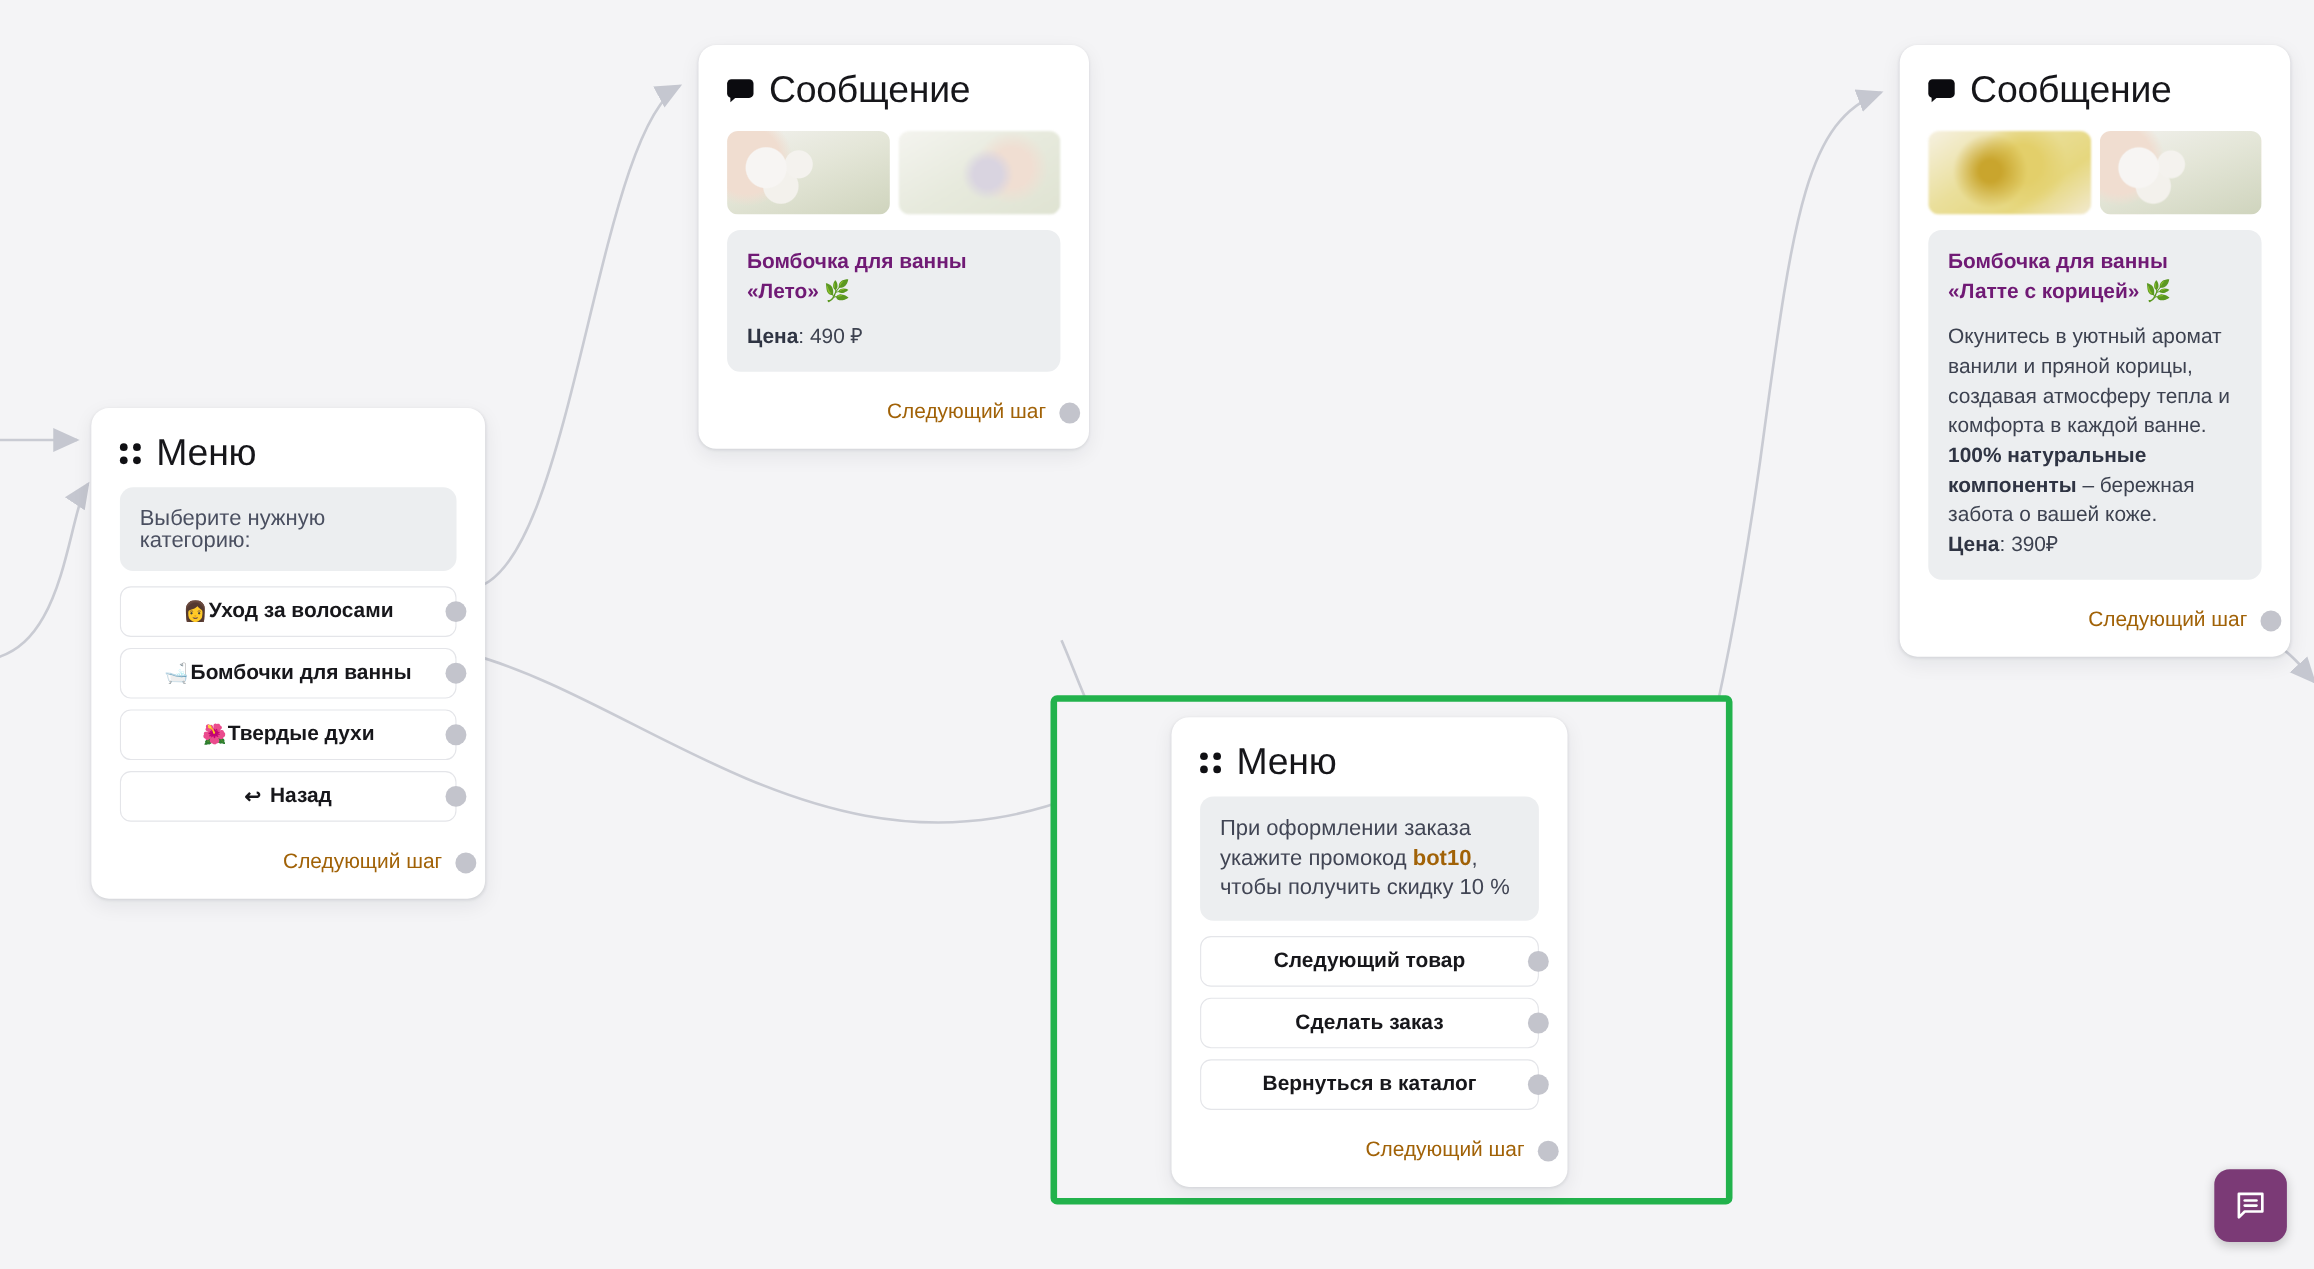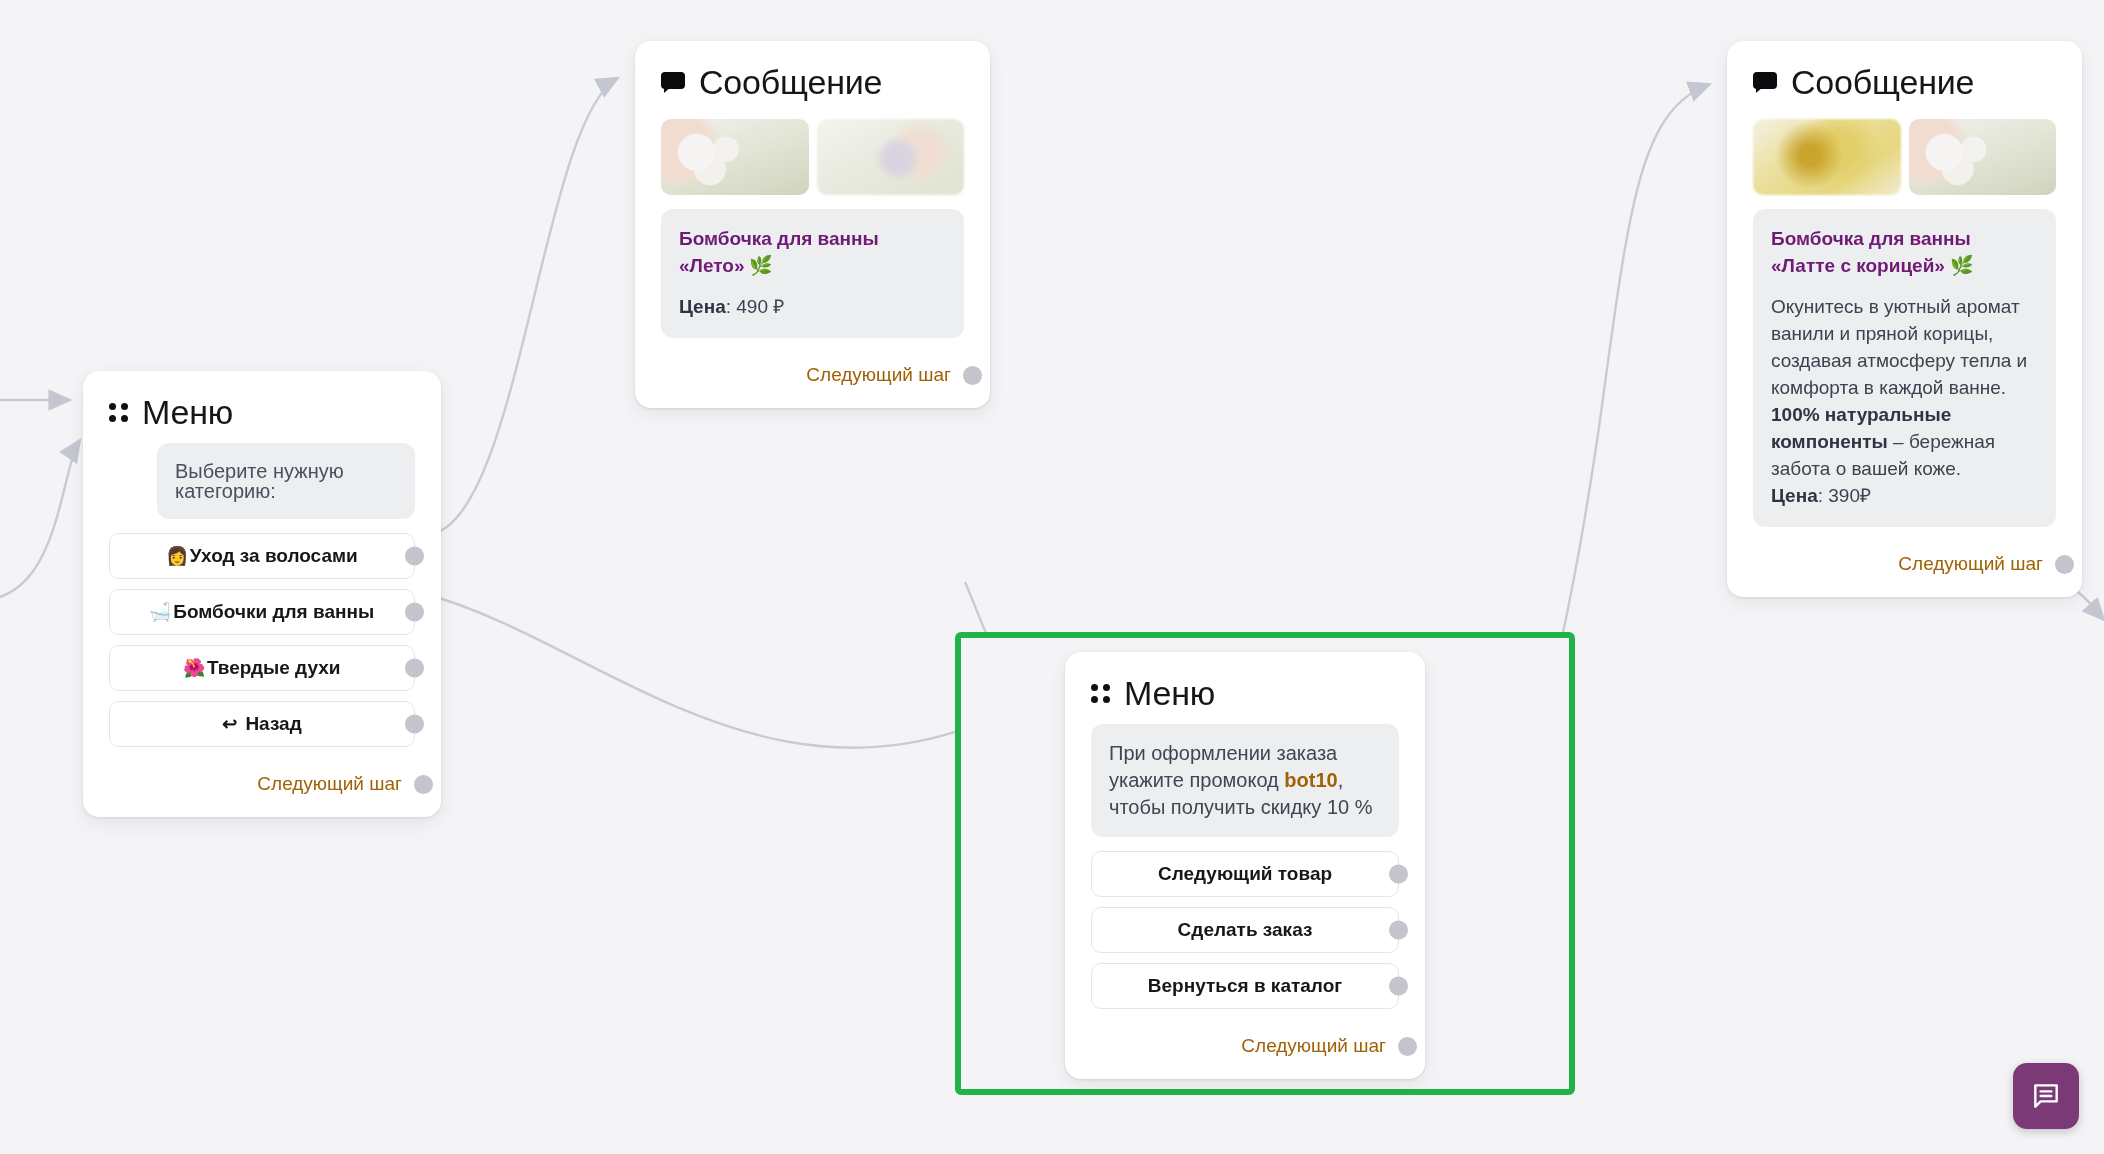--- a/index.html
+++ b/index.html
@@ -39,21 +39,21 @@
   }
 
   .node-body{padding:0 26px 10px 26px;}
 
   
   .txt-bubble{
     background:#eceef0;border-radius:12px;
     padding:16px 18px;
     font-size:20px;line-height:1.0;color:#414554;
   }
-  .txt-bubble.prompt{color:#4a4f60;font-size:20px;padding:18px 18px;margin-left:48px;}
+  .txt-bubble.prompt{color:#4a4f60;font-size:20px;padding:18px 18px;}
 
   .msg-bubble{
     background:#eceef0;border-radius:12px;
     padding:16px 18px 18px 18px;
     font-size:19px;line-height:27px;color:#3d4250;
   }
   .msg-bubble b{color:#2f3443;font-weight:700;}
   .msg-title{font-weight:700;color:#701a75;font-size:19px;line-height:27px;margin:0 0 14px 0;}
   .msg-text{margin:0;}
   .msg-price{margin:0;}

